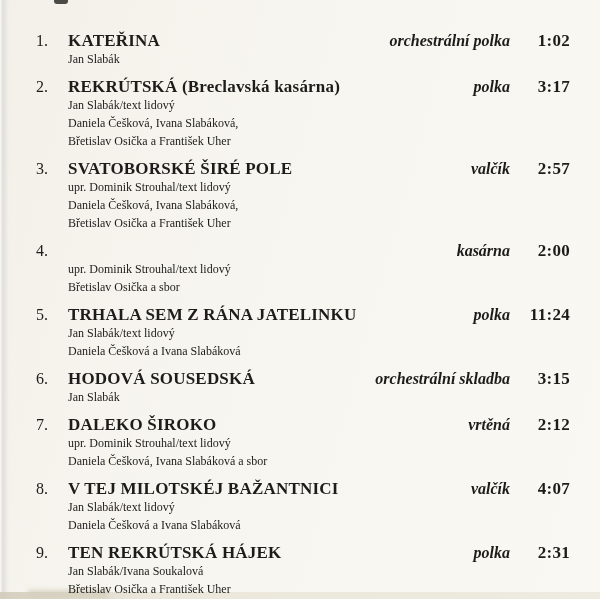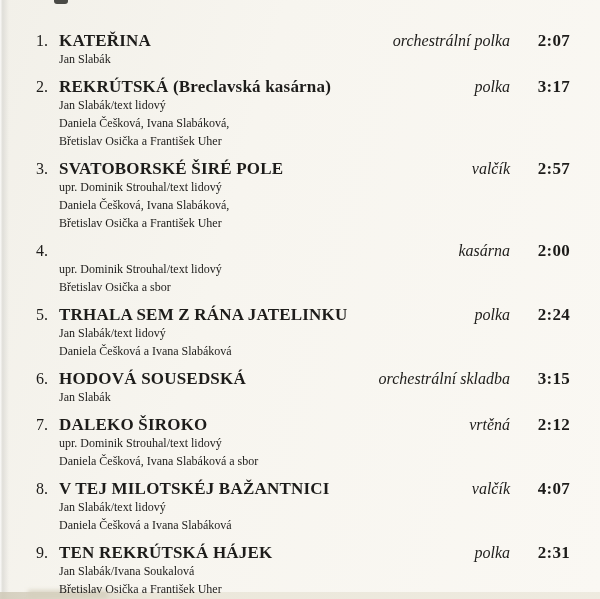--- a/index.html
+++ b/index.html
@@ -35,27 +35,27 @@
     position: relative;
     box-sizing: border-box;
     padding: 31px 30px 0 36px;
     width: 600px;
   }
   .track { display: flex; margin-bottom: 9px; }
   .num {
     width: 22px; flex: none;
     font-size: 16px; line-height: 19px;
   }
-  .body { flex: 1; min-width: 0; margin-left: 1px; }
+  .body { flex: 1; min-width: 0; margin-left: 10px; }
   .title-line { display: flex; align-items: baseline; height: 19px; line-height: 19px; }
   .title {
     font-weight: bold; font-size: 17px; letter-spacing: .2px; white-space: nowrap;
   }
   .genre {
-    margin-left: auto; font-weight: normal; font-style: italic;
+    margin-left: auto; font-weight: bold; font-style: italic;
     font-size: 16px; white-space: nowrap;
   }
   .time {
     width: 60px; flex: none; text-align: right;
     font-weight: bold; font-size: 17px; letter-spacing: .3px;
   }
   .credit { font-size: 12px; line-height: 18px; white-space: nowrap; }
   .credit.it { }
 </style>
 </head>
@@ -67,21 +67,21 @@
 <div class="corner-bottom-left"></div>
 
 <div class="tracklist">
 
   <div class="track">
     <div class="num">1.</div>
     <div class="body">
       <div class="title-line">
         <span class="title">KATEŘINA</span>
         <span class="genre">orchestrální polka</span>
-        <span class="time">2:07</span>
+        <span class="time">1:02</span>
       </div>
       <div class="credit">Jan Slabák</div>
     </div>
   </div>
 
   <div class="track">
     <div class="num">2.</div>
     <div class="body">
       <div class="title-line">
         <span class="title">REKRÚTSKÁ (Breclavská kasárna)</span>
@@ -119,21 +119,21 @@
       <div class="credit it">Břetislav Osička a sbor</div>
     </div>
   </div>
 
   <div class="track">
     <div class="num">5.</div>
     <div class="body">
       <div class="title-line">
         <span class="title">TRHALA SEM Z RÁNA JATELINKU</span>
         <span class="genre">polka</span>
-        <span class="time">2:24</span>
+        <span class="time">11:24</span>
       </div>
       <div class="credit">Jan Slabák/text lidový</div>
       <div class="credit it">Daniela Češková a Ivana Slabáková</div>
     </div>
   </div>
 
   <div class="track">
     <div class="num">6.</div>
     <div class="body">
       <div class="title-line">

